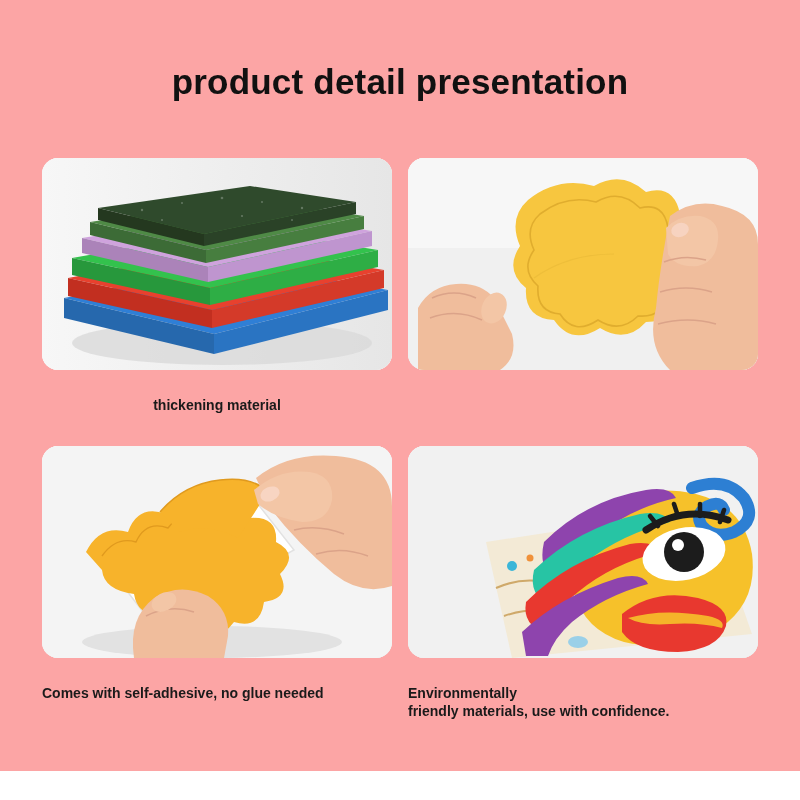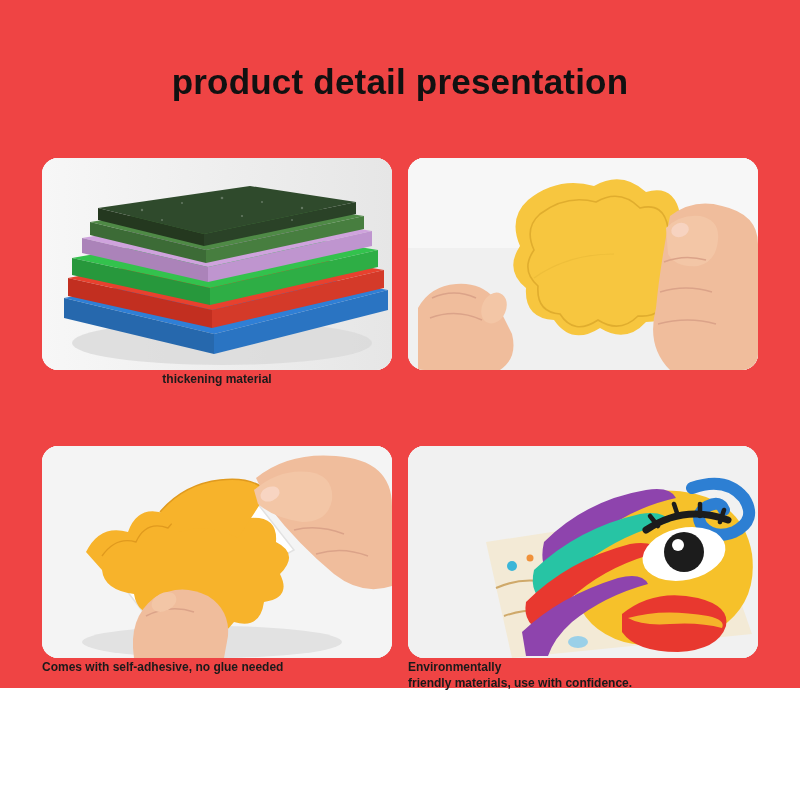--- a/index.html
+++ b/index.html
@@ -9,23 +9,23 @@
   }
   body {
     width: 800px;
     height: 800px;
     font-family: "Liberation Sans", sans-serif;
     overflow: hidden;
     position: relative;
   }
   .page {
     width: 800px;
-    height: 688px;
+    height: 771px;
     position: relative;
-    background: #ef4444;
+    background: #fca5a5;
   }
   .page-title {
     position: absolute;
     top: 62px;
     left: 0;
     width: 800px;
     text-align: center;
     font-size: 35px;
     font-weight: bold;
     color: #111111;
@@ -53,22 +53,22 @@
   .photo {
     width: 350px;
     height: 212px;
     border-radius: 16px;
     overflow: hidden;
     position: relative;
     background: #f2f2f2;
   }
 
   .caption {
-    margin-top: 2px;
-    font-size: 12px;
+    margin-top: 26px;
+    font-size: 14px;
     font-weight: bold;
     color: #1a1a1a;
     line-height: 1.3;
     text-align: center;
     font-family: "Liberation Sans", sans-serif;
   }
   .caption.left { text-align: left; }
 
   
   .bg1 { position:absolute; inset:0; background: linear-gradient(180deg,#f4f4f4 0%, #e9e9e9 55%, #f7f7f7 100%); }

